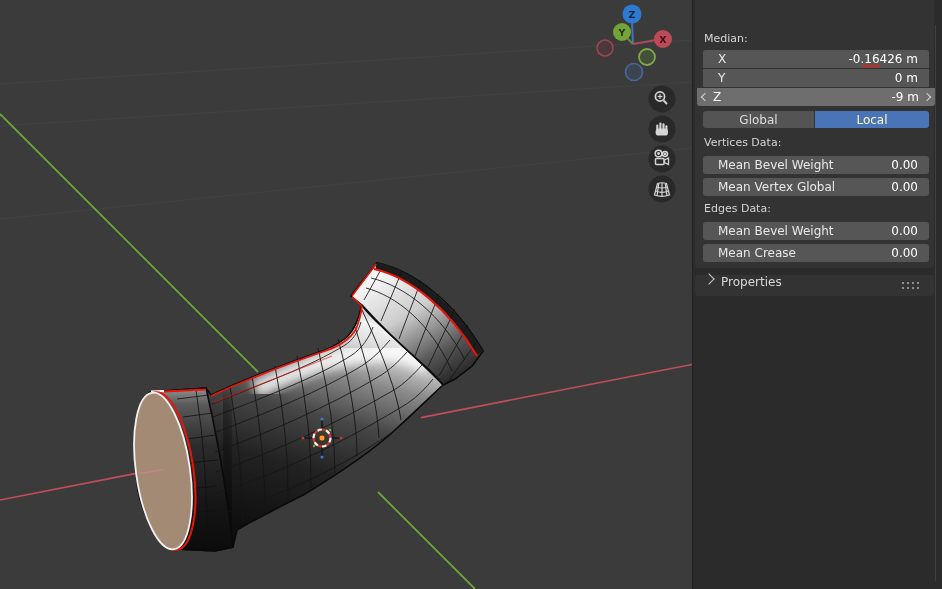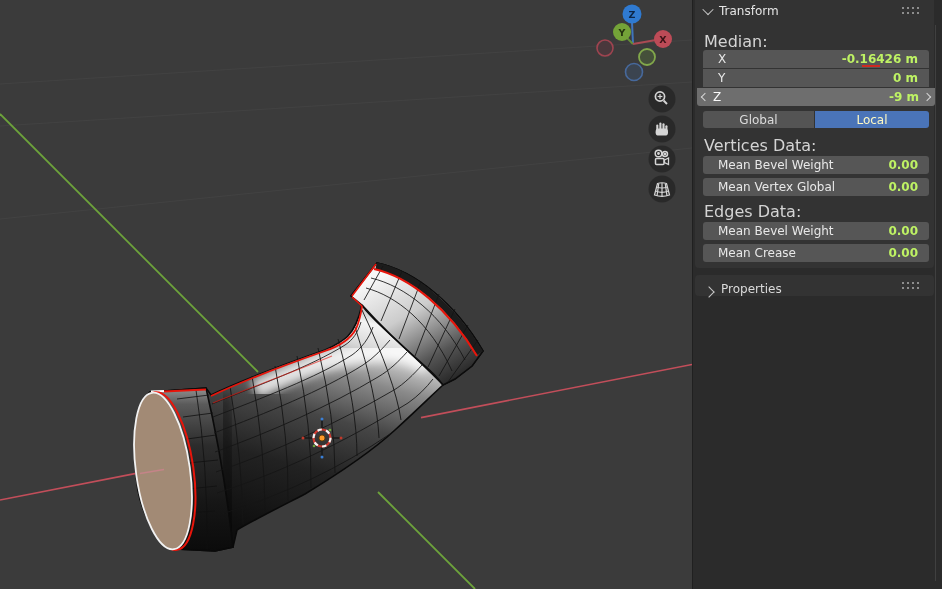--- a/index.html
+++ b/index.html
@@ -14,40 +14,40 @@
   .panel-header{position:absolute;left:2px;top:0;width:239px;height:21px;
                 display:flex;align-items:center;color:#e4e4e4;font-size:12px;}
   .chev{display:inline-block;width:7px;height:7px;border-right:1.6px solid #c8c8c8;
         border-bottom:1.6px solid #c8c8c8;margin:0 7px 0 9px;}
   .chev.down{transform:rotate(45deg) translate(-1px,-1px);}
   .chev.right{transform:rotate(-45deg);}
   .grip{position:absolute;right:14px;top:7px;width:18px;height:8px;}
   .grip::before{content:"";position:absolute;width:2px;height:2px;background:#8d8d8d;
     box-shadow:5px 0 #8d8d8d,10px 0 #8d8d8d,15px 0 #8d8d8d,
                0 5px #8d8d8d,5px 5px #8d8d8d,10px 5px #8d8d8d,15px 5px #8d8d8d;}
-  .sec-label{position:absolute;left:11px;color:#d4d4d4;font-size:16px;}
+  .sec-label{position:absolute;left:11px;color:#d4d4d4;font-size:11px;}
   .fieldrow{position:absolute;left:10px;width:226px;height:18px;background:#565656;
             color:#e8e8e8;font-size:12px;display:flex;align-items:center;
             justify-content:space-between;box-sizing:border-box;
             padding:0 11px 0 15px;}
-  .fieldrow .val{color:#bef264;font-weight:bold;}
+  .fieldrow .val{color:#ffffff;}
   .row-top{border-radius:3px 3px 0 0;}
   .row-bot{border-radius:0 0 3px 3px;}
   .row-single{border-radius:3px;gap:28px;}
   .zrow{left:4px;width:238px;background:#6e6e6e;color:#fafafa;padding:0 16px;}
   .zarr{position:absolute;top:6px;width:5px;height:5px;border-left:1.5px solid #d6d6d6;
         border-bottom:1.5px solid #d6d6d6;}
   .zarr.l{left:5px;transform:rotate(45deg);}
   .zarr.r{right:5px;transform:rotate(225deg);}
   .redline{position:absolute;right:49px;bottom:1px;width:18px;height:2.5px;background:#cf2a20;}
   .btn{position:absolute;height:17px;font-size:12px;display:flex;align-items:center;
        justify-content:center;color:#dcdcdc;background:#545454;}
   .btn.active{background:#4a74b8;color:#fef9c3;}
   .props-header{position:absolute;left:2px;top:275px;width:239px;height:21px;
-                background:#333333;border-radius:4px;display:flex;align-items:flex-end;
+                background:#333333;border-radius:4px;display:flex;align-items:flex-start;
                 color:#dadada;font-size:12px;}
   .scrolledge{position:absolute;left:242px;top:25px;width:1px;height:556px;background:#404040;}
 </style>
 </head>
 <body>
 
 <div class="stage">
 
   <svg width="692" height="589" viewBox="0 0 692 589">
     <defs>
@@ -223,25 +223,20 @@
         <path d="M654.5,195 L657.5,183.5 Q662,182 666.5,183.5 L669.5,195 Q662,197.8 654.5,195 Z"></path>
         <path d="M658.7,183.8 L657,195.9 M662,183 L662,196.4 M665.3,183.8 L667,195.9"></path>
         <path d="M655.5,191 Q662,193.6 668.5,191 M656.6,187 Q662,189 667.4,187"></path>
       </g>
     </g>
   </svg>
 
   <div class="sidebar">
     <div class="panelbg"></div>
 
-    <div class="panel-header">
-      <span class="chev down"></span>
-      <span>Transform</span>
-      <span class="grip"></span>
-    </div>
 
     <div class="sec-label" style="top:32px">Median:</div>
 
     <div class="fieldrow row-top" style="top:50px">
       <span>X</span>
       <span class="val">-0.16426 m</span>
       <span class="redline"></span>
     </div>
     <div class="fieldrow" style="top:69px">
       <span>Y</span>

